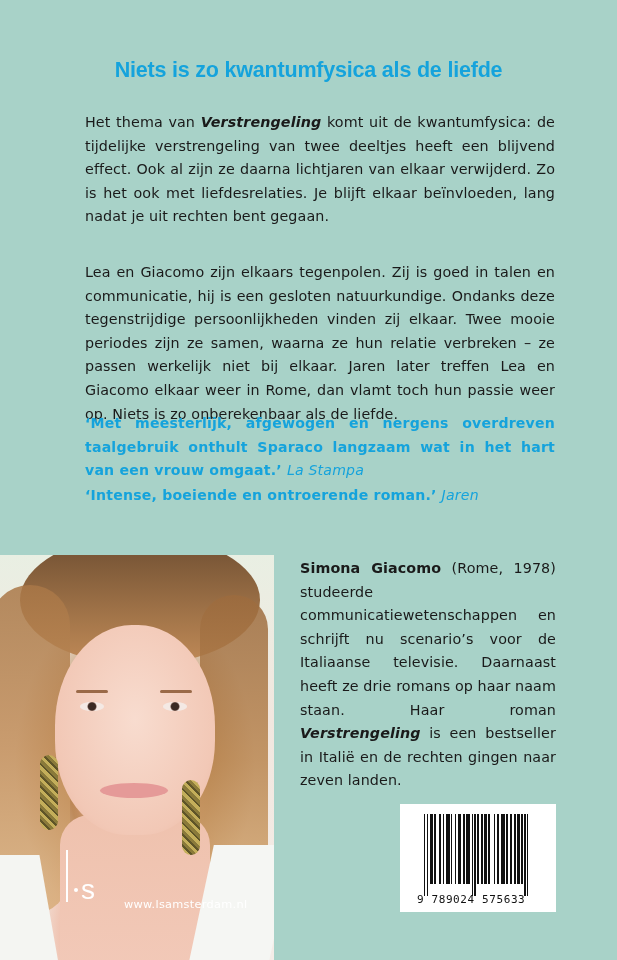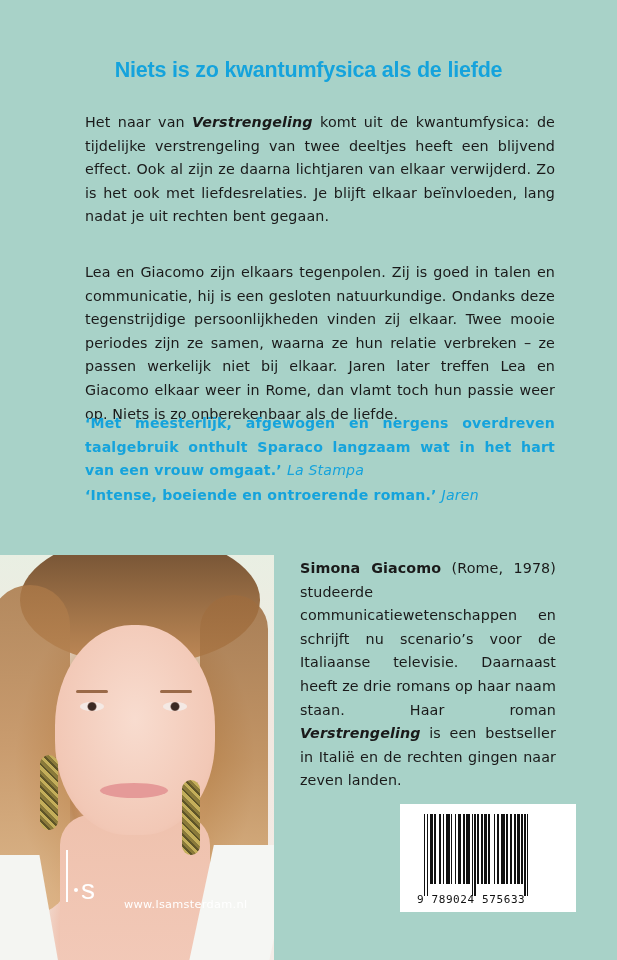--- a/index.html
+++ b/index.html
@@ -129,21 +129,21 @@
     }
 
     .bio {
       position: absolute; left: 300px; top: 557px; width: 256px;
       font-size: 14.3px; line-height: 23.6px; text-align: justify; margin: 0;
       letter-spacing: 0.1px;
     }
     .bio .name { font-weight: bold; }
 
     .barcode {
-      position: absolute; left: 400px; top: 804px; width: 176px; height: 108px;
+      position: absolute; left: 400px; top: 804px; width: 156px; height: 108px;
       background: #ffffff;
     }
     .bars {
       position: absolute; left: 24px; top: 10px; width: 112px; height: 82px;
       display: flex; align-items: stretch;
     }
     .bars span { display: block; background: #111; height: 100%; }
     .bars span.gap { background: transparent; }
     .bars span.short { height: 70px; }
     .isbn {
@@ -151,21 +151,21 @@
       font-family: "DejaVu Sans Mono", monospace; font-size: 11px;
       color: #111; letter-spacing: 0.6px;
       background: transparent;
     }
   </style>
 </head>
 <body>
 
 <h1 class="title">Niets is zo kwantumfysica als de liefde</h1>
 
-<p class="block p1"><span>Het naar van </span><span class="em">Verstrengeling</span><span> komt uit de kwantumfysica: de tijdelijke verstrengeling van twee deeltjes heeft een blijvend effect. Ook al zijn ze daarna lichtjaren van elkaar verwijderd. Zo is het ook met liefdesrelaties. Je blijft elkaar beïnvloeden, lang nadat je uit rechten bent gegaan.</span></p>
+<p class="block p1"><span>Het thema van </span><span class="em">Verstrengeling</span><span> komt uit de kwantumfysica: de tijdelijke verstrengeling van twee deeltjes heeft een blijvend effect. Ook al zijn ze daarna lichtjaren van elkaar verwijderd. Zo is het ook met liefdesrelaties. Je blijft elkaar beïnvloeden, lang nadat je uit rechten bent gegaan.</span></p>
 
 <p class="block p2">Lea en Giacomo zijn elkaars tegenpolen. Zij is goed in talen en communicatie, hij is een gesloten natuurkundige. Ondanks deze tegenstrijdige persoonlijkheden vinden zij elkaar. Twee mooie periodes zijn ze samen, waarna ze hun relatie verbreken – ze passen werkelijk niet bij elkaar. Jaren later treffen Lea en Giacomo elkaar weer in Rome, dan vlamt toch hun passie weer op. Niets is zo onberekenbaar als de liefde.</p>
 
 <p class="quote q1"><span>‘Met meesterlijk, afgewogen en nergens overdreven taalgebruik onthult Sparaco langzaam wat in het hart van een vrouw omgaat.’ </span><span class="src">La Stampa</span></p>
 
 <p class="quote q2"><span>‘Intense, boeiende en ontroerende roman.’ </span><span class="src">Jaren</span></p>
 
 <div class="photo">
   <div class="hair-top"></div>
   <div class="hair-l"></div>

